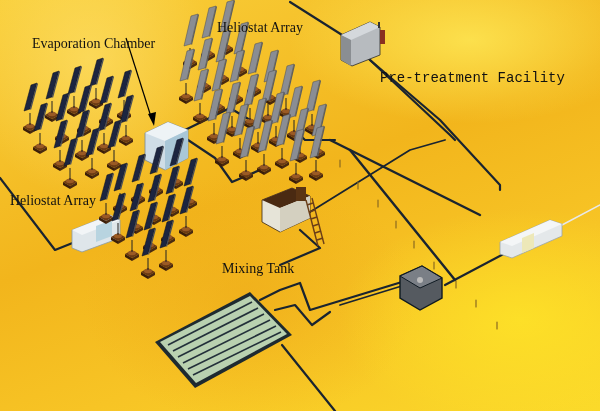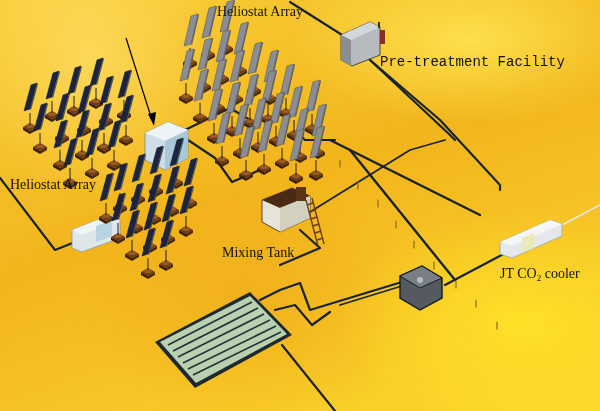--- a/index.html
+++ b/index.html
@@ -7,21 +7,21 @@
   #scene { position: relative; width: 600px; height: 411px; overflow: hidden;
     background:
       radial-gradient(ellipse 260px 120px at 470px 40px, rgba(255,236,90,0.75), rgba(255,236,90,0) 70%),
       radial-gradient(ellipse 180px 200px at 90px 60px, rgba(255,230,120,0.55), rgba(255,230,120,0) 70%),
       radial-gradient(ellipse 260px 160px at 520px 320px, rgba(255,232,40,0.7), rgba(255,232,40,0) 70%),
       radial-gradient(ellipse 240px 180px at 250px 300px, rgba(235,160,20,0.45), rgba(235,160,20,0) 70%),
       linear-gradient(160deg, #f9cf3a 0%, #f2b51c 45%, #f7c425 70%, #fbd92a 100%);
   }
   svg.layer { position: absolute; left: 0; top: 0; }
   .label { position: absolute; font-family: "Liberation Serif", "DejaVu Serif", serif;
-    font-size: 14px; color: #111; white-space: nowrap; line-height: 1; }
+    font-size: 14px; color: #111; white-space: nowrap; line-height: 1; margin-top: 16px; }
   .label sub { font-size: 9px; vertical-align: -3px; }
 </style>
 </head>
 <body>
 
 <div id="scene">
 
   <svg class="layer" width="600" height="411">
     <g stroke="#1a2430" stroke-width="2.2" fill="none" stroke-linecap="round" stroke-linejoin="round">
 
@@ -217,19 +217,19 @@
           <line x1="193" y1="375" x2="281" y2="332"></line>
       </g>
     </g>
 
     <g>
       <line x1="126" y1="38" x2="152" y2="120" stroke="#000" stroke-width="1.2"></line>
       <path d="M148,114 L154,126 L156,112 Z" fill="#000"></path>
     </g>
   </svg>
 
+  <div class="label" style="left:32px;top:21px;">Evaporation Chamber</div>
   <div class="label" style="left:217px;top:5px;">Heliostat Array</div>
   <div class="label" style="left:380px;top:55px;font-family:Liberation Mono, monospace;">Pre-treatment Facility</div>
   <div class="label" style="left:10px;top:178px;">Heliostat Array</div>
   <div class="label" style="left:222px;top:246px;">Mixing Tank</div>
-  <div class="label" style="left:500px;top:267px;"><span>JT CO</span><sub>2</sub><span style="white-space:pre"> cooler</span></div>
 
 </div>
 
 </body></html>

